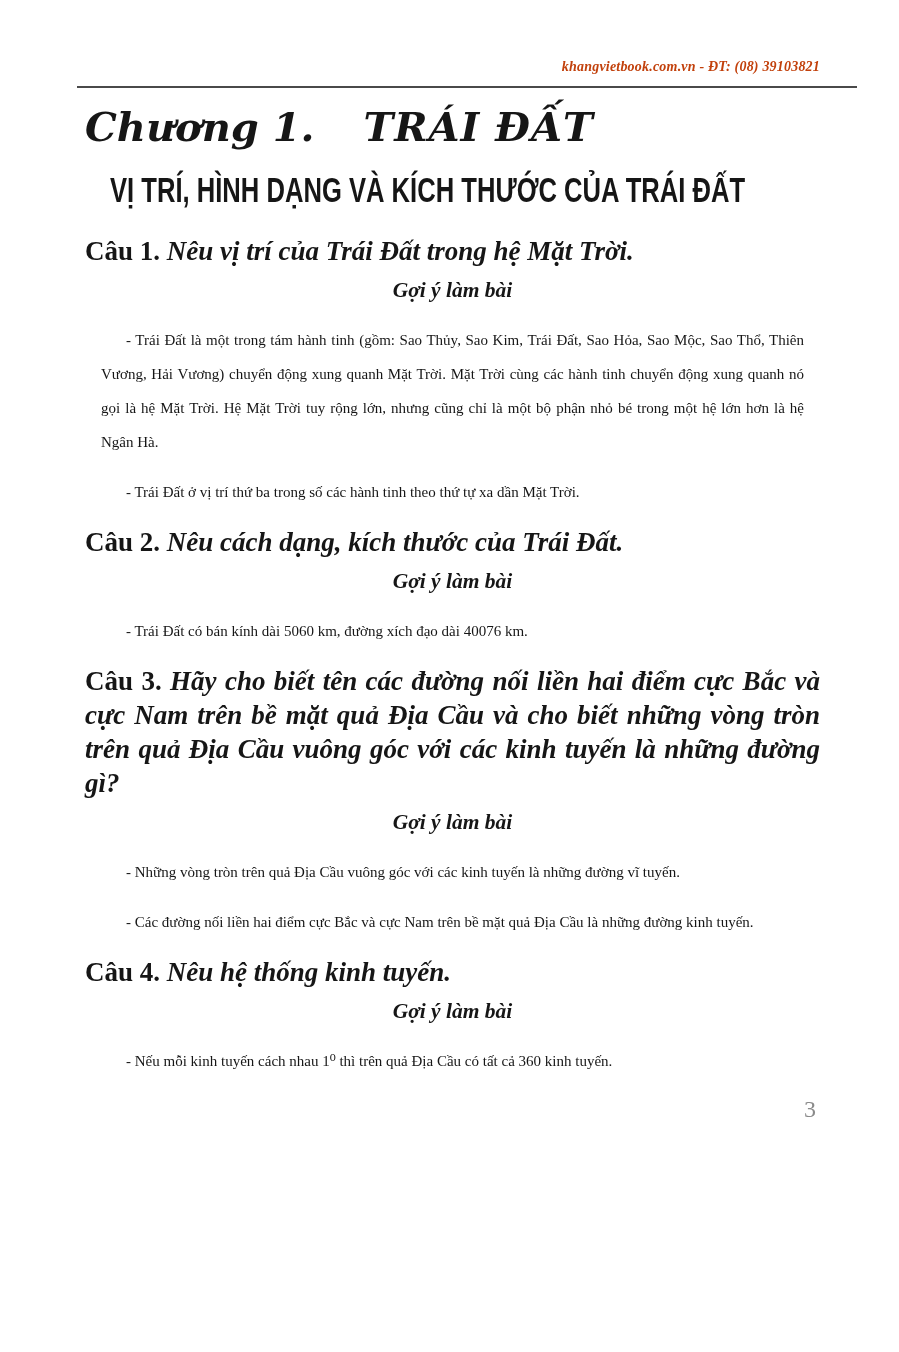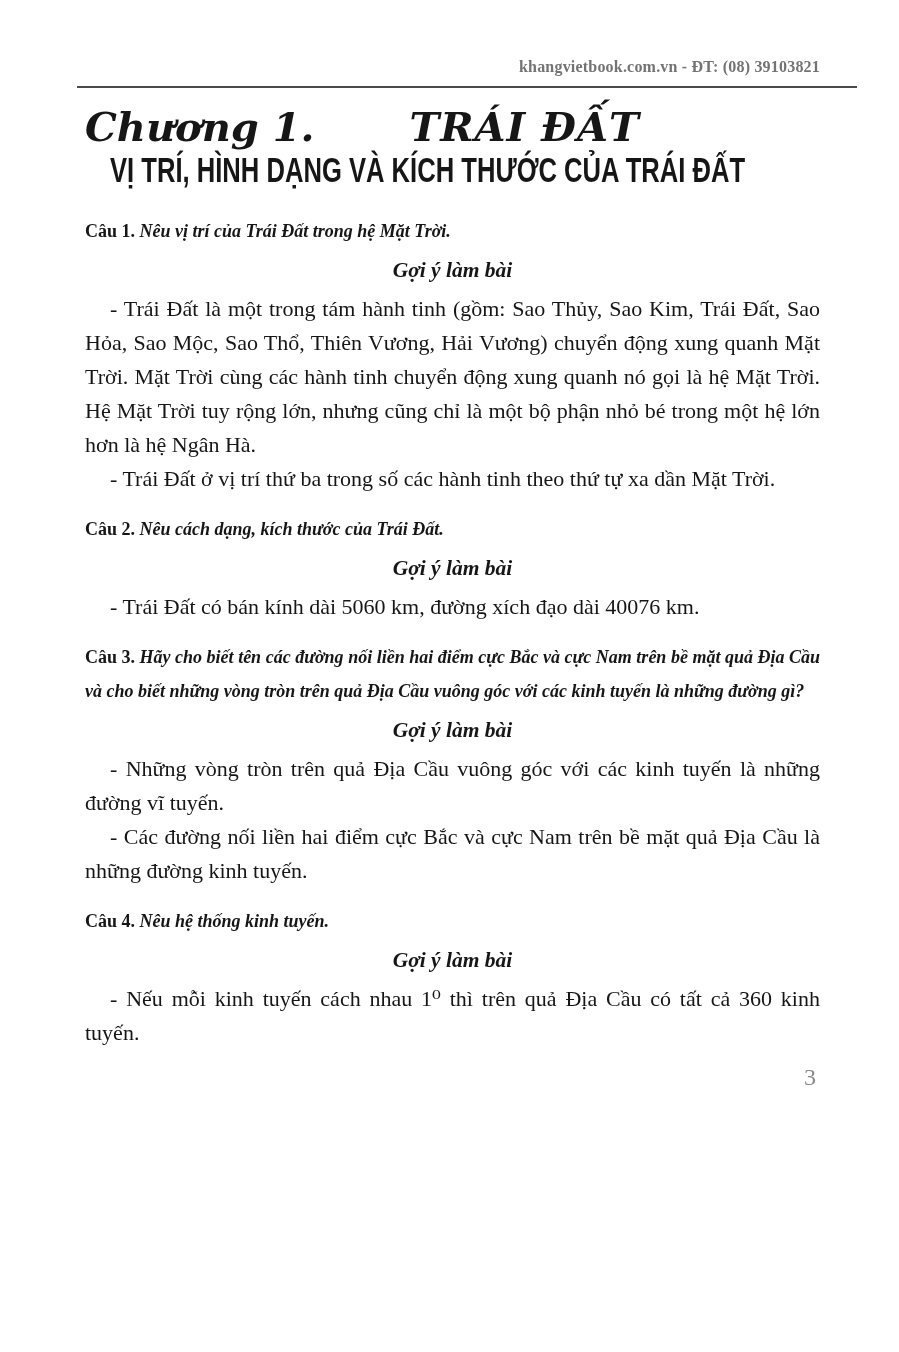--- a/index.html
+++ b/index.html
@@ -18,76 +18,77 @@
     box-sizing: border-box;
     width: 899px;
     height: 1352px;
     padding: 54px 79px 0 85px;
   }
 
   
   .site-line {
     text-align: right;
     font-weight: bold;
-    font-size: 16px;
+    font-size: 14px;
     line-height: 26px;
-    color: #737373;
+    color: #c2410c;
     letter-spacing: 0.2px;
+    font-style: italic;
   }
   .header-rule {
     border: none;
     border-top: 2px solid #4a4a4a;
     margin: 6px -37px 0 -8px;
   }
 
   
   .chapter-row {
     margin-top: 14px;
     font-family: "DejaVu Serif", serif;
     font-style: italic;
     font-weight: bold;
     font-size: 40px;
     line-height: 50px;
     white-space: nowrap;
   }
-  .chapter-title { margin-left: 95px; letter-spacing: 1px; }
+  .chapter-title { margin-left: 49px; letter-spacing: 1px; }
 
   
   .lesson-label-wrap { margin-top: 10px; line-height: 36px; }
-  .lesson-title-wrap { margin-top: 0; line-height: 40px; padding-left: 25px; }
+  .lesson-title-wrap { margin-top: 20px; line-height: 40px; padding-left: 25px; }
   .condensed {
     display: inline-block;
     font-family: "Liberation Sans", "DejaVu Sans", sans-serif;
     font-weight: bold;
     white-space: nowrap;
     transform-origin: left bottom;
   }
   .lesson-label-text { font-size: 31px; transform: scale(0.92, 1.15); }
   .lesson-title-text { font-size: 32px; transform: scale(0.80, 1.12); }
 
   
   .q-head {
     margin: 16px 0 0 0;
-    font-size: 18px;
+    font-size: 27px;
     line-height: 34px;
     text-align: justify;
   }
   .q-label { font-weight: bold; }
   .q-text  { font-weight: bold; font-style: italic; }
   .hint {
     margin: 5px 0;
     text-align: center;
     font-weight: bold;
     font-style: italic;
     font-size: 21.5px;
     line-height: 34px;
   }
   .answer {
-    margin: 0;
-    font-size: 22px;
+    margin: 16px;
+    font-size: 15px;
     line-height: 34px;
     text-align: justify;
     text-indent: 25px;
   }
 
   
   .page-num {
     margin-top: 12px;
     text-align: right;
     color: #8a8a8a;

